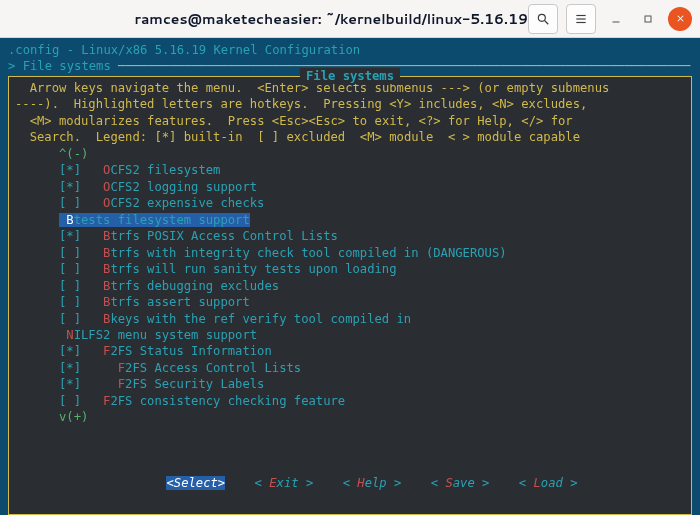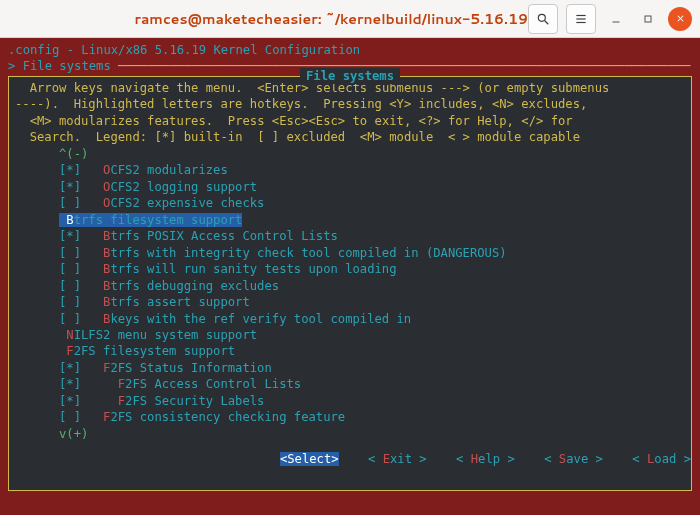--- a/index.html
+++ b/index.html
@@ -16,21 +16,21 @@
     background: #f6f5f4;
     border-bottom: 1px solid #d6d6d6;
     display: flex;
     align-items: center;
     padding: 0 8px;
   }
   .titlebar .spacer-left { flex: 1; }
   .title-text {
     font-weight: 600;
     font-size: 14px;
-    color: #c2410c;
+    color: #0f172a;
     text-align: center;
   }
   .tb-right { display: flex; align-items: center; gap: 8px; margin-left: auto; }
   .sq-btn {
     width: 30px; height: 30px;
     border: 1px solid #c9c9c9;
     border-radius: 4px;
     background: #fdfdfd;
     display: flex; align-items: center; justify-content: center;
     cursor: pointer;
@@ -44,28 +44,28 @@
   }
   .win-min, .win-max { }
   .win-min svg, .win-max svg { width:12px;height:12px;stroke:#555;fill:none;stroke-width:2;}
   .win-close {
     background: #e95420;
   }
   .win-close svg { width:11px;height:11px;stroke:#fff;fill:none;stroke-width:2.2;}
 
   
   .term {
-    background: #7f1d1d;
+    background: #0c4a6e;
     width: 100%;
     height: calc(100% - 38px);
     font-family: "DejaVu Sans Mono","Liberation Mono",monospace;
     font-size: 12.2px;
     line-height: 1.35;
     color: #d8d8d8;
-    padding: 4px 8px 24px 8px;
+    padding: 4px 8px 0 8px;
     position: relative;
   }
   .hl-blue { background: #245fa8; color:#fff; }
   .hl-blue .hotkey{ color:#fff; }
   .hotkey{ color:#c35050; }
 
   .cfg-header { color:#2aa1b3; }
 
   .frame {
     border: 1px solid #d1b94a;
@@ -89,23 +89,24 @@
   .menu-list { margin-left: 44px; }
   .menu-row { white-space: pre; }
   .menu-row .label{ color:#2aa1b3; }
 
   .scroll-up{ margin-left:44px; color:#57b26e; }
   .scroll-down{ margin-left:44px; color:#57b26e; }
 
   .btn-row {
     position:absolute;
     bottom:6px; left:0; right:0;
-    text-align:right;
+    text-align:center;
     color:#2aa1b3;
     white-space:pre;
+    font-style:italic;
   }
   .btn-sel{ background:#245fa8; color:#fff; }
   .btn-sel .ang{ color:#fff; }
   .btn .hotkey{ color:#c35050; }
 
   .subtitle-row{ color:#2aa1b3; }
 </style>
 </head>
 <body>
 
@@ -152,32 +153,31 @@
   <div class="frame">
     <div class="frame-title">File systems</div>
     <div class="help-block">  Arrow keys navigate the menu.  &lt;Enter&gt; selects submenus ---&gt; (or empty submenus
 ----).  Highlighted letters are hotkeys.  Pressing &lt;Y&gt; includes, &lt;N&gt; excludes,
   &lt;M&gt; modularizes features.  Press &lt;Esc&gt;&lt;Esc&gt; to exit, &lt;?&gt; for Help, &lt;/&gt; for
   Search.  Legend: [*] built-in  [ ] excluded  &lt;M&gt; module  &lt; &gt; module capable</div>
 
     <div class="scroll-up">^(-)</div>
 
     <div class="menu-list" id="menu-list">
-        <div class="menu-row"><span class="bracket" style="color:#2aa1b3">[*]   </span><span class="hotkey">O</span><span class="label">CFS2 modularizes</span></div>
+        <div class="menu-row"><span class="bracket" style="color:#2aa1b3">[*]   </span><span class="hotkey">O</span><span class="label">CFS2 filesystem</span></div>
         <div class="menu-row"><span class="bracket" style="color:#2aa1b3">[*]   </span><span class="hotkey">O</span><span class="label">CFS2 logging support</span></div>
         <div class="menu-row"><span class="bracket" style="color:#2aa1b3">[ ]   </span><span class="hotkey">O</span><span class="label">CFS2 expensive checks</span></div>
-        <div class="menu-row"><span class="hl-blue"><span class="bracket"><m> </m></span><span class="hotkey">B</span><span class="label">trfs filesystem support</span></span></div>
+        <div class="menu-row"><span class="hl-blue"><span class="bracket"><m> </m></span><span class="hotkey">B</span><span class="label">tests filesystem support</span></span></div>
         <div class="menu-row"><span class="bracket" style="color:#2aa1b3">[*]   </span><span class="hotkey">B</span><span class="label">trfs POSIX Access Control Lists</span></div>
         <div class="menu-row"><span class="bracket" style="color:#2aa1b3">[ ]   </span><span class="hotkey">B</span><span class="label">trfs with integrity check tool compiled in (DANGEROUS)</span></div>
         <div class="menu-row"><span class="bracket" style="color:#2aa1b3">[ ]   </span><span class="hotkey">B</span><span class="label">trfs will run sanity tests upon loading</span></div>
         <div class="menu-row"><span class="bracket" style="color:#2aa1b3">[ ]   </span><span class="hotkey">B</span><span class="label">trfs debugging excludes</span></div>
         <div class="menu-row"><span class="bracket" style="color:#2aa1b3">[ ]   </span><span class="hotkey">B</span><span class="label">trfs assert support</span></div>
         <div class="menu-row"><span class="bracket" style="color:#2aa1b3">[ ]   </span><span class="hotkey">B</span><span class="label">keys with the ref verify tool compiled in</span></div>
         <div class="menu-row"><span class="bracket" style="color:#2aa1b3"><m> </m></span><span class="hotkey">N</span><span class="label">ILFS2 menu system support</span></div>
-        <div class="menu-row"><span class="bracket" style="color:#2aa1b3"><m> </m></span><span class="hotkey">F</span><span class="label">2FS filesystem support</span></div>
         <div class="menu-row"><span class="bracket" style="color:#2aa1b3">[*]   </span><span class="hotkey">F</span><span class="label">2FS Status Information</span></div>
         <div class="menu-row"><span class="bracket" style="color:#2aa1b3">[*]     </span><span class="hotkey">F</span><span class="label">2FS Access Control Lists</span></div>
         <div class="menu-row"><span class="bracket" style="color:#2aa1b3">[*]     </span><span class="hotkey">F</span><span class="label">2FS Security Labels</span></div>
         <div class="menu-row"><span class="bracket" style="color:#2aa1b3">[ ]   </span><span class="hotkey">F</span><span class="label">2FS consistency checking feature</span></div>
       </div>
 
     <div class="scroll-down">v(+)</div>
 
     <div class="btn-row">
       <span class="btn-sel"><span class="ang">&lt;</span><span>Select</span><span class="ang">&gt;</span></span><span>    </span><span class="btn">&lt; <span class="hotkey">E</span><span>xit</span> &gt;</span><span>    </span><span class="btn">&lt; <span class="hotkey">H</span><span>elp</span> &gt;</span><span>    </span><span class="btn">&lt; <span class="hotkey">S</span><span>ave</span> &gt;</span><span>    </span><span class="btn">&lt; <span class="hotkey">L</span><span>oad</span> &gt;</span>

